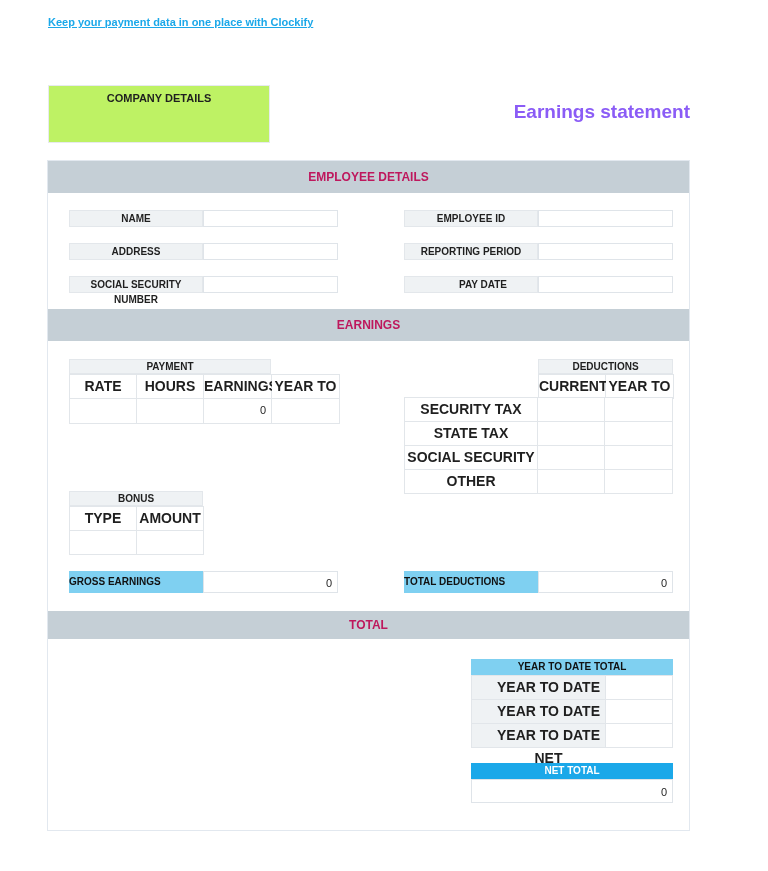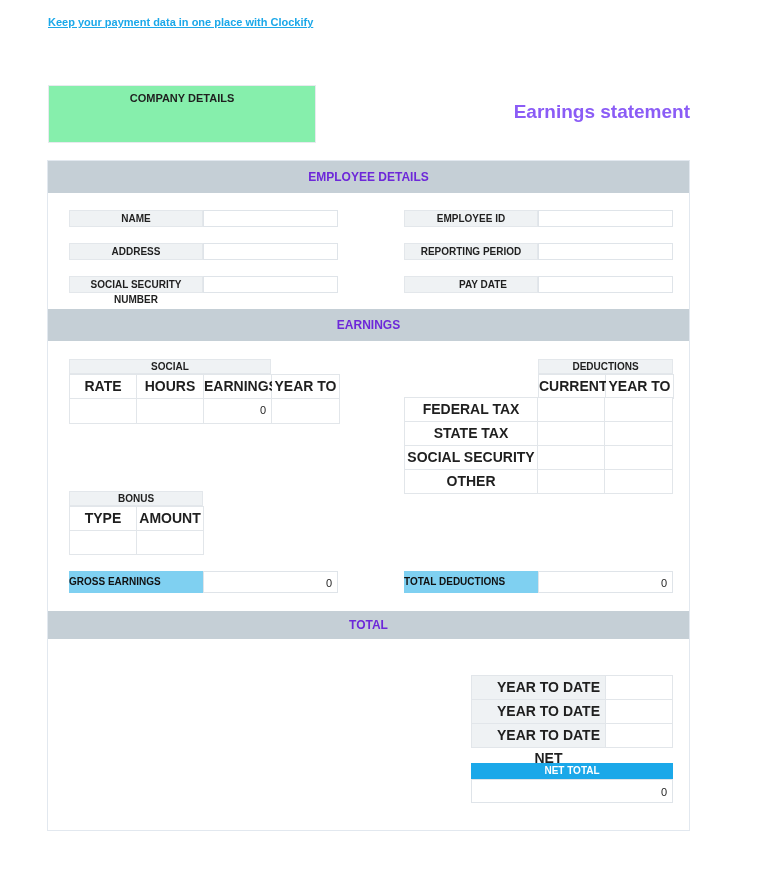--- a/index.html
+++ b/index.html
@@ -11,42 +11,42 @@
     overflow: hidden;
   }
 
   a.top-link {
     position: absolute; left: 48px; top: 16px;
     font-size: 11px; color: var(--brand-blue, #1BA8E9);
     text-decoration: underline; font-weight: bold;
   }
 
   .company-box {
-    position: absolute; left: 48px; top: 85px; width: 268px; height: 58px;
-    border: 1px solid #e7eaee; background: #86efac;
+    position: absolute; left: 48px; top: 85px; width: 222px; height: 58px;
+    border: 1px solid #e7eaee; background: #bef264;
   }
   .company-box .cb-label {
     display: block; text-align: center; margin-top: 6px;
     font-size: 11px; font-weight: bold;
   }
 
   .doc-title {
     position: absolute; right: 78px; top: 101px;
     font-size: 19px; font-weight: bold; color: #8b5cf6;
   }
 
   .form-container {
     position: absolute; left: 47px; top: 160px; width: 643px; height: 671px;
     border: 1px solid #e2e8ef; background: #fff;
   }
 
   .section-bar {
     position: absolute; left: 0; right: 0;
     background: var(--section-bar, #C5CFD6);
-    text-align: center; font-weight: bold; font-size: 12px; color: #6d28d9;
+    text-align: center; font-weight: bold; font-size: 12px; color: #be185d;
   }
   .bar-employee { top: 0; height: 32px; line-height: 32px; }
   .bar-earnings { top: 148px; height: 32px; line-height: 32px; }
   .bar-total    { top: 450px; height: 28px; line-height: 28px; }
 
   .fld-label {
     position: absolute; height: 17px; line-height: 15px;
     background: var(--label-bg, #EFF2F4); border: 1px solid #e3e7eb;
     font-size: 10px; font-weight: bold; text-align: center;
   }
@@ -125,39 +125,39 @@
   <div class="fld-label" style="left:356px; top:82px; width:134px;">REPORTING PERIOD</div>
   <div class="fld-value" style="left:490px; top:82px; width:135px;"></div>
 
   <div class="fld-label" style="left:21px; top:115px; width:134px;">SOCIAL SECURITY NUMBER</div>
   <div class="fld-value" style="left:155px; top:115px; width:135px;"></div>
   <div class="fld-label" style="left:356px; top:115px; width:134px;padding-left:24px;">PAY DATE</div>
   <div class="fld-value" style="left:490px; top:115px; width:135px;"></div>
 
   <div class="section-bar bar-earnings">EARNINGS</div>
 
-  <div class="mini-header" style="left:21px; top:198px; width:202px;">SOCIAL</div>
+  <div class="mini-header" style="left:21px; top:198px; width:202px;">PAYMENT</div>
   <div class="tbl" style="left:21px; top:213px; grid-template-columns:66px 66px 67px 67px; grid-template-rows:23px 24px;">
     <div class="cell head">RATE</div>
     <div class="cell head">HOURS</div>
     <div class="cell head">EARNINGS</div>
     <div class="cell head">YEAR TO DATE</div>
     <div class="cell num"></div>
     <div class="cell num"></div>
     <div class="cell num">0</div>
     <div class="cell num"></div>
   </div>
 
   <div class="mini-header" style="left:490px; top:198px; width:135px;">DEDUCTIONS</div>
   <div class="tbl" style="left:490px; top:213px; grid-template-columns:66px 67px; grid-template-rows:23px;">
     <div class="cell head">CURRENT</div>
     <div class="cell head">YEAR TO DATE</div>
   </div>
   <div class="tbl" style="left:356px; top:236px; grid-template-columns:132px 66px 67px; grid-template-rows:repeat(4,23px);">
-    <div class="cell lab">FEDERAL TAX</div>
+    <div class="cell lab">SECURITY TAX</div>
     <div class="cell num"></div>
     <div class="cell num"></div>
     <div class="cell lab">STATE TAX</div>
     <div class="cell num"></div>
     <div class="cell num"></div>
     <div class="cell lab">SOCIAL SECURITY TAX</div>
     <div class="cell num"></div>
     <div class="cell num"></div>
     <div class="cell lab">OTHER</div>
     <div class="cell num"></div>
@@ -172,20 +172,21 @@
     <div class="cell num"></div>
   </div>
 
   <div class="blue-label" style="left:21px; top:410px; width:134px;">GROSS EARNINGS</div>
   <div class="total-value" style="left:155px; top:410px; width:135px;">0</div>
   <div class="blue-label" style="left:356px; top:410px; width:134px;">TOTAL DEDUCTIONS</div>
   <div class="total-value" style="left:490px; top:410px; width:135px;">0</div>
 
   <div class="section-bar bar-total">TOTAL</div>
 
+  <div class="ytd-header">YEAR TO DATE TOTAL</div>
   <div class="tbl" style="left:423px; top:514px; grid-template-columns:133px 66px; grid-template-rows:repeat(3,23px);">
     <div class="cell lab gray">YEAR TO DATE GROSS</div>
     <div class="cell num"></div>
     <div class="cell lab gray">YEAR TO DATE DEDUCTIONS</div>
     <div class="cell num"></div>
     <div class="cell lab gray">YEAR TO DATE NET</div>
     <div class="cell num"></div>
   </div>
 
   <div class="net-header">NET TOTAL</div>

